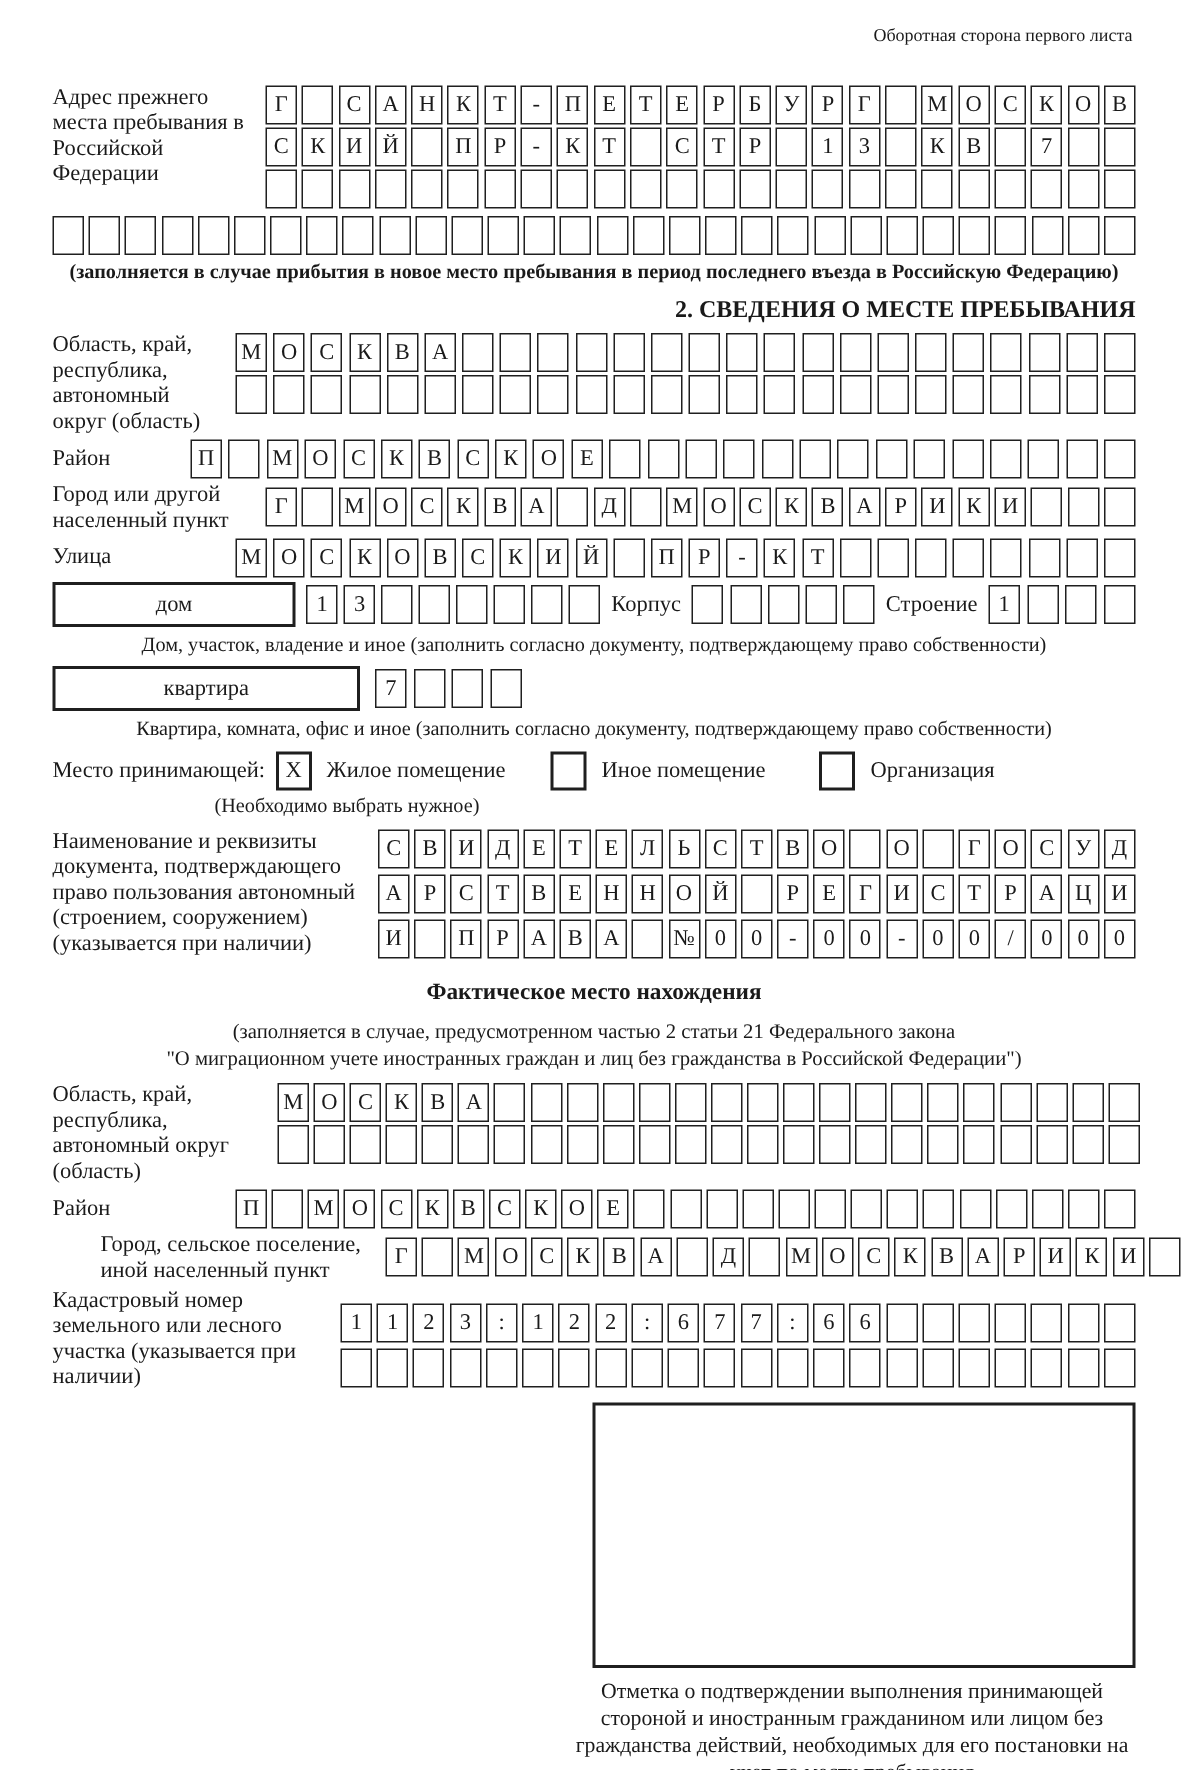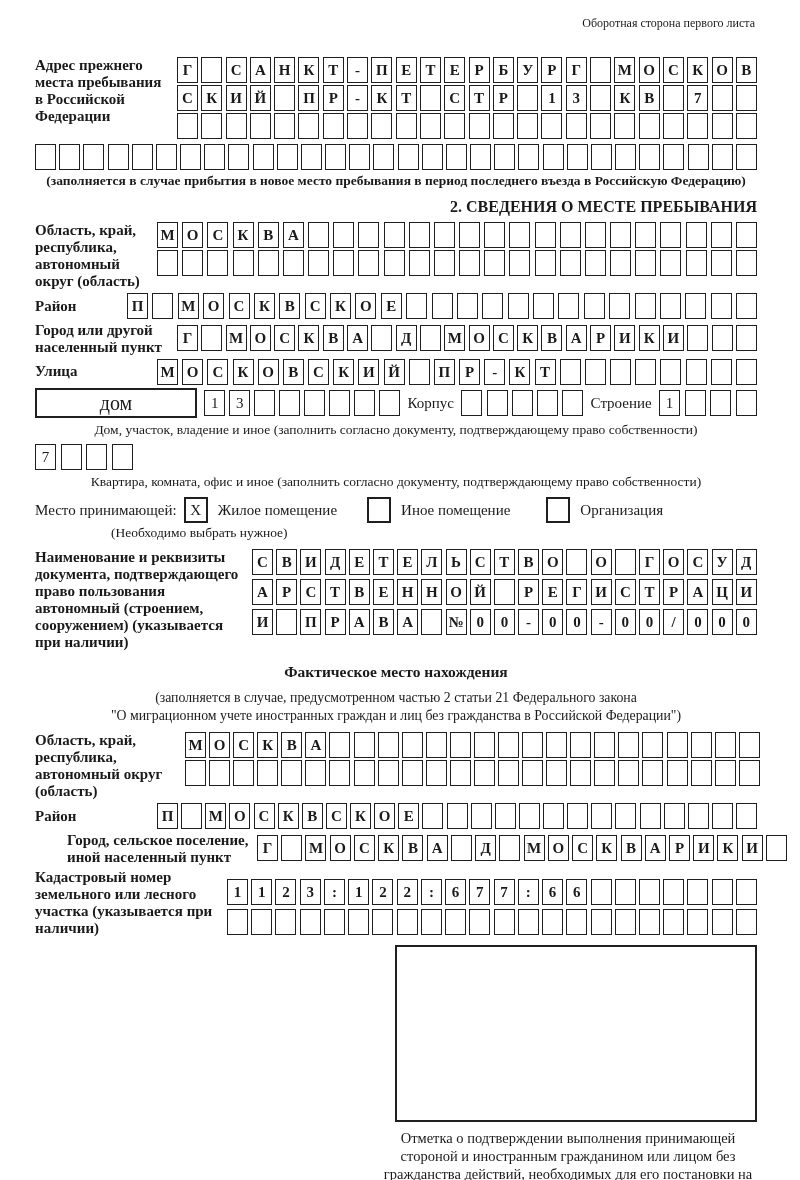--- a/index.html
+++ b/index.html
@@ -3,21 +3,21 @@
 <meta charset="utf-8">
 <style>
   * { margin:0; padding:0; box-sizing:border-box; }
   html,body { background:#ffffff; }
   body { width:800px; height:1180px; overflow:hidden;
          font-family:"Liberation Serif","DejaVu Serif",serif; color:#1a1a1a; }
   .page { width:800px; height:1180px; padding:0 43px 0 35px; }
 
   .hdr { margin:16px 2px 0 0; text-align:right; font-size:12px; }
 
-  .frow { display:flex; align-items:flex-start; margin-bottom:3px;font-weight:bold; }
+  .frow { display:flex; align-items:flex-start; margin-bottom:3px; }
   .flabel { font-size:15px; line-height:17px; flex:none; }
   .w135 { width:135px; } .w115 { width:115px; } .w90 { width:90px; }
   .w140 { width:140px; } .w100 { width:100px; } .w210 { width:210px; }
   .w150 { width:150px; } .w190 { width:190px;margin-left:32px; } .w180 { width:180px; }
   .rows { margin-left:auto; }
   .rows .cells-row { margin-bottom:2px; }
 
   .cells-row { display:flex; justify-content:space-between; margin-left:auto; flex:none; }
   .w722 { width:722px; } .w630 { width:630px; } .w600 { width:600px; }
   .w580 { width:580px; } .w575 { width:575px; } .w530 { width:530px; }
@@ -29,32 +29,32 @@
   .caption { font-size:13.5px; line-height:16px;text-align:center; }
   .center { text-align:center; }
   .cap-sp { margin:3px 0 7px;font-weight:bold; }
   .title { text-align:right; font-weight:bold; font-size:16px; margin:9px 0 6px; }
 
   .dom-row { display:flex; justify-content:space-between; align-items:center;
              width:722px; margin-bottom:4px; }
   .cells-inline { display:flex; justify-content:space-between; flex:none; }
   .wi196 { width:196px; } .wi122 { width:122px; } .wi98 { width:98px; }
   .wbox { border:2px solid #1f1f1f; height:30px; display:flex; align-items:center;
-          justify-content:center; font-size:20px; flex:none; background:#fff; }
+          justify-content:center; font-size:15px; flex:none; background:#fff; }
   .dom-box { width:162px; }
   .kv-row { display:flex; align-items:center; margin:6px 0 4px; }
   .kv-box { width:205px; margin-right:10px; }
   .inl-label { font-size:15px; flex:none; }
 
   .cb-row { display:flex; align-items:center; margin:7px 0 2px; font-size:15px; }
   .cb { width:24px; height:26px; border:2px solid #1f1f1f; display:flex; flex:none;
         align-items:center; justify-content:center; font-size:15px; background:#fff; }
   .cb-m1 { margin-left:7px; } .cb-m2 { margin-left:30px; } .cb-m3 { margin-left:36px; }
   .opt { margin-left:10px; }
-  .hint { font-size:13.5px; margin:1px 0 8px 76px; }
+  .hint { font-size:13.5px; margin:1px 0 8px 108px; }
 
   .fact-title { text-align:center; font-weight:bold; font-size:15.5px; margin:12px 0 8px; }
   .fact-cap { text-align:center; font-size:13.8px; line-height:18px; }
   .fact-cap-b { margin-bottom:7px; }
 
   .stamp-wrap { width:392px; margin-left:330px; margin-top:8px; }
   .stamp-box { width:362px; height:177px; border:2px solid #1f1f1f; margin-left:30px; background:#fff; }
   .stamp-caption { width:392px; padding-left:14px; margin-top:7px; text-align:center;
                    font-size:14.5px; line-height:18px; }
 </style>
@@ -357,20 +357,21 @@
     <div class="cells-inline wi98">
         <span class="cell">1</span>
         <span class="cell"></span>
         <span class="cell"></span>
         <span class="cell"></span>
       </div>
   </div>
   <div class="caption">Дом, участок, владение и иное (заполнить согласно документу, подтверждающему право собственности)</div>
 
   <div class="kv-row">
+    <div class="wbox kv-box">квартира</div>
     <div class="cells-inline wi98">
         <span class="cell">7</span>
         <span class="cell"></span>
         <span class="cell"></span>
         <span class="cell"></span>
       </div>
   </div>
   <div class="caption">Квартира, комната, офис и иное (заполнить согласно документу, подтверждающему право собственности)</div>
 
   <div class="cb-row">

